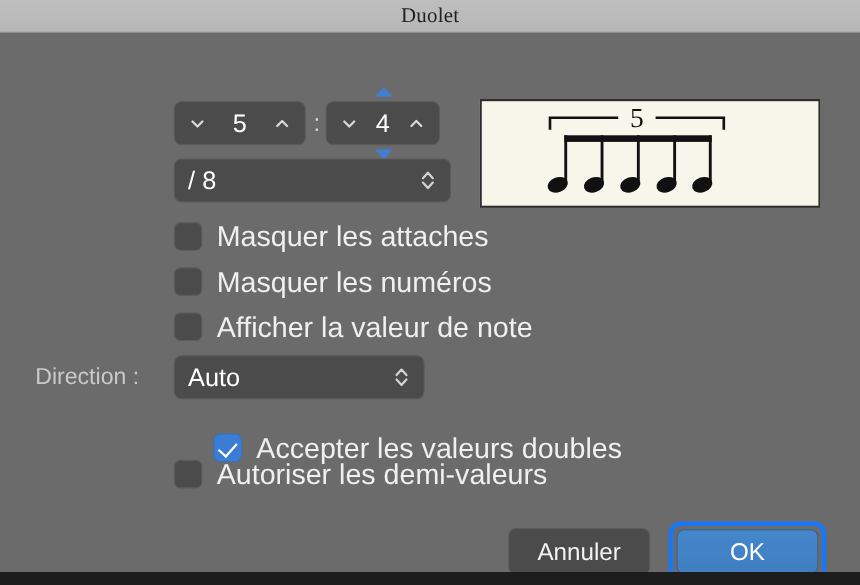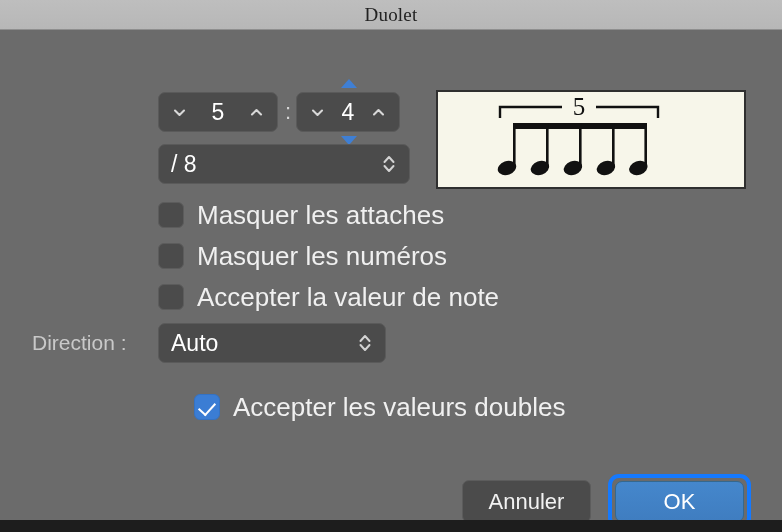--- a/index.html
+++ b/index.html
@@ -342,37 +342,41 @@
       <span class="check-label">Masquer les attaches</span>
     </div>
 
     <div class="checkrow" id="cb-hide-numbers">
       <span class="checkbox"></span>
       <span class="check-label">Masquer les numéros</span>
     </div>
 
     <div class="checkrow" id="cb-show-value">
       <span class="checkbox"></span>
-      <span class="check-label">Accepter la valeur de note</span>
+      <span class="check-label">Afficher la valeur de note</span>
     </div>
 
     <div class="direction-label">Direction :</div>
     <div class="popup" id="direction-popup">
       <span class="popup-label">Auto</span>
       <svg class="updown" viewBox="0 0 16 26">
         <path d="M3.5 11 L8 6 L12.5 11"></path>
         <path d="M3.5 15 L8 20 L12.5 15"></path>
       </svg>
     </div>
 
     <div class="checkrow" id="cb-double">
       <span class="checkbox checked"></span>
       <span class="check-label">Accepter les valeurs doubles</span>
     </div>
 
+    <div class="checkrow" id="cb-half">
+      <span class="checkbox"></span>
+      <span class="check-label">Autoriser les demi-valeurs</span>
+    </div>
 
     <div class="btn" id="cancel-button">Annuler</div>
     <div class="ok-wrap">
       <div class="btn" id="ok-button">OK</div>
     </div>
 
   </div>
 
   <div class="bottom-strip"></div>
 </div>

